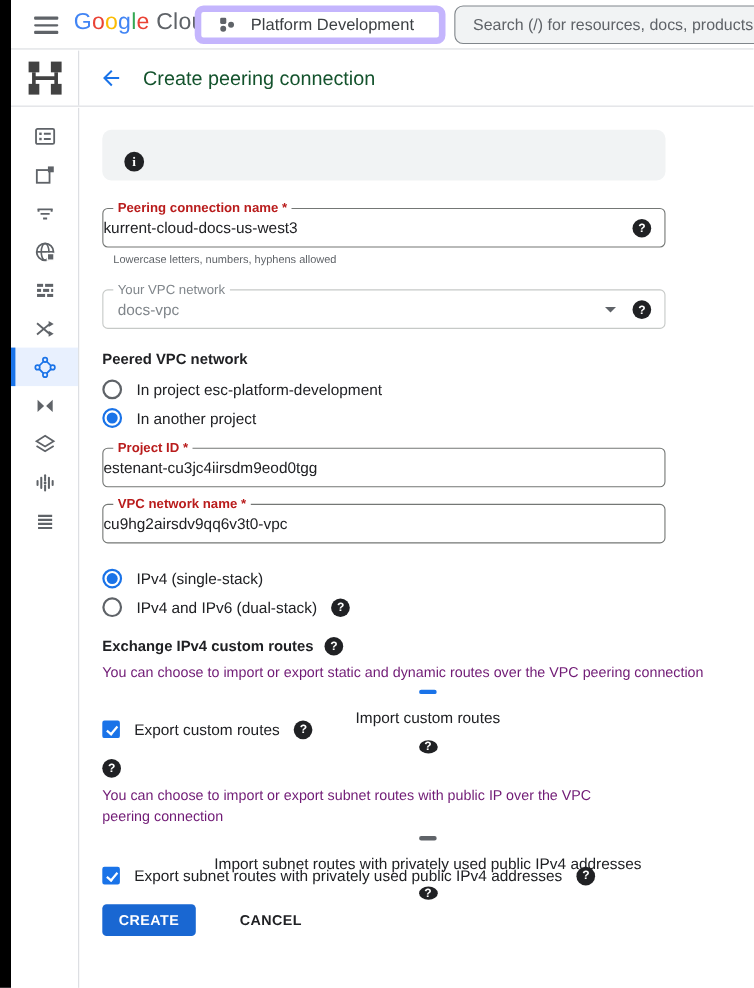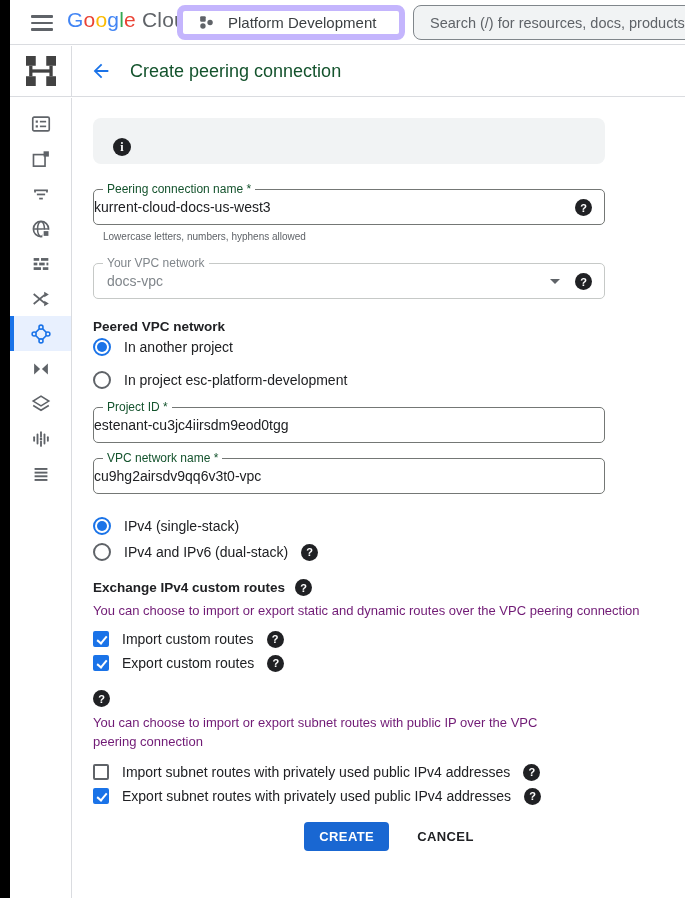--- a/index.html
+++ b/index.html
@@ -52,39 +52,39 @@
   .infobox { width:512px; background:#f1f3f4; border-radius:8px; display:flex;
              padding:8px 16px 8px 20px; gap:26px; }
   .infobox .itext { font-size:13px; line-height:20px; color:#202124; }
   .info-icon { width:18px; height:18px; min-width:18px; border-radius:50%; background:#202124;
                color:#fff; font-size:12px; font-weight:bold; display:flex; align-items:center;
                justify-content:center; margin-top:12px; font-family:"Liberation Serif", serif; }
 
   .field { position:relative; width:512px; height:36px; border:1px solid #747775;
            border-radius:5px; background:#fff; }
   .field .flabel { position:absolute; top:-8px; left:9px; background:#fff; padding:0 4px;
-                   font-size:12px; font-weight:normal; color:#14532d; white-space:nowrap; }
+                   font-size:12px; font-weight:bold; color:#b91c1c; white-space:nowrap; }
   .field input { width:calc(100% - 64px); height:100%; border:none; outline:none;
                  font-size:14px; color:#202124; background:transparent;
                  font-family:"Liberation Sans", sans-serif; }
   .field.disabled { border-color:#c6c9c7; }
   .field.disabled .flabel { color:#80868b; font-weight:normal; }
   .field .fvalue { line-height:34px; padding-left:13px; font-size:14px; color:#80868b; }
   .help { width:17px; height:17px; min-width:17px; border-radius:50%; background:#202124; color:#fff;
           font-size:11px; font-weight:bold; display:flex; align-items:center; justify-content:center;
           cursor:pointer; }
   .help.in-field { position:absolute; right:12px; top:9px; }
   .caret { position:absolute; right:44px; top:15px; width:0; height:0;
            border-left:5px solid transparent; border-right:5px solid transparent;
            border-top:5.5px solid #5f6368; cursor:pointer; }
 
   .helper-text { margin:6px 0 2px 10px; font-size:10px; color:#5f6368; }
   .mt25 { margin-top:25px; } .mt21 { margin-top:21px; } .mt20 { margin-top:20px; }
   .mt19 { margin-top:19px; } .mt15 { margin-top:15px; } .mt14 { margin-top:14px; }
-  .mt9 { margin-top:9px; } .mt7 { margin-top:7px; } .mt6 { margin-top:6px; }
+  .mt9 { margin-top:9px;flex-direction:column; } .mt7 { margin-top:7px; } .mt6 { margin-top:6px; }
 
   .sec-heading { font-size:13.5px; font-weight:bold; color:#202124; display:flex;
                  align-items:center; gap:10px; }
   .desc { font-size:13px; color:#701a75; }
   .nowrap { white-space:nowrap; }
   .wrap2 { max-width:490px; line-height:19px; }
 
   .radio-row { display:flex; align-items:center; gap:13px; height:26px; cursor:pointer; }
   .radio { width:18px; height:18px; min-width:18px; border:2px solid #5f6368; border-radius:50%;
            display:flex; align-items:center; justify-content:center; }
@@ -93,21 +93,21 @@
   .row-label { font-size:14px; color:#202124; }
 
   .check-row { display:flex; align-items:center; gap:13px; height:24px; cursor:pointer; }
   .checkbox { width:16px; height:16px; min-width:16px; border:2px solid #5f6368; border-radius:2px;
               position:relative; }
   .checkbox.checked { border-color:#1a73e8; background:#1a73e8; }
   .checkbox.checked::after { content:""; position:absolute; left:3.5px; top:0.5px; width:4px;
               height:8px; border-right:2px solid #fff; border-bottom:2px solid #fff;
               transform:rotate(40deg); }
 
-  .btn-row { margin-top:14px; display:flex; align-items:center; gap:28px;justify-content:center; }
+  .btn-row { margin-top:14px; display:flex; align-items:center; gap:40px; }
   .create-btn { background:#1967d2; color:#fff; border:none; border-radius:4px;
                 font-size:13px; font-weight:bold; letter-spacing:.4px; padding:7px 15px;
                 cursor:pointer; font-family:"Liberation Sans", sans-serif; }
   .cancel-btn { background:none; border:none; font-size:13px; font-weight:bold;
                 letter-spacing:.4px; color:#202124; cursor:pointer;
                 font-family:"Liberation Sans", sans-serif; }
 </style>
 </head>
 <body>
 
@@ -287,28 +287,28 @@
 
   <div class="field disabled mt21">
     <span class="flabel">Your VPC network</span>
     <div class="fvalue">docs-vpc</div>
     <span class="caret"></span>
     <span class="help in-field">?</span>
   </div>
 
   <div class="sec-heading mt20">Peered VPC network</div>
 
+  <div class="radio-row mt7">
+    <span class="radio"></span>
+    <span class="row-label">In project esc-platform-development</span>
+  </div>
   <div class="radio-row">
     <span class="radio checked"></span>
     <span class="row-label">In another project</span>
   </div>
-  <div class="radio-row mt7">
-    <span class="radio"></span>
-    <span class="row-label">In project esc-platform-development</span>
-  </div>
 
   <div class="field mt14">
     <span class="flabel">Project ID *</span>
     <input type="text" value="estenant-cu3jc4iirsdm9eod0tgg" style="">
   </div>
 
   <div class="field mt15">
     <span class="flabel">VPC network name *</span>
     <input type="text" value="cu9hg2airsdv9qq6v3t0-vpc" style="">
   </div>

